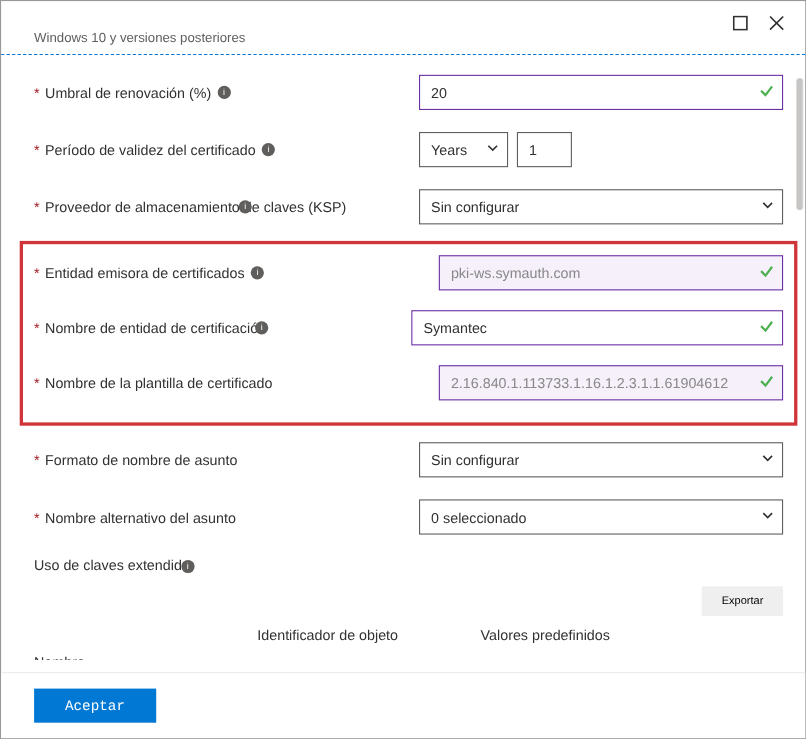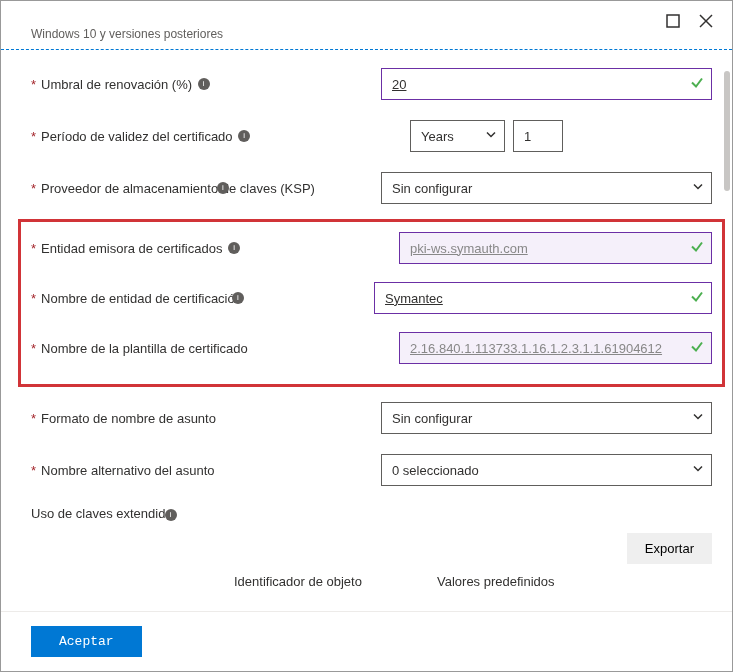--- a/index.html
+++ b/index.html
@@ -93,21 +93,20 @@
       height: 32px;
       padding: 6px 30px 6px 10px;
       font-size: 13px;
       border: 1px solid #605e5c;
       background: #fff;
       color: #323130;
       font-family: inherit;
     }
     input[type=text].valid {
       border: 1px solid #6b2fa5;
-      text-decoration: underline;
     }
     input[type=text].valid.hl {
       background: #f5f0fa;
       color: #888;
       margin-left: 25px;
     }
     input[type=text].narrow { width: 50px; padding-right: 10px; }
     .check {
       position: absolute;
       right: 8px;
@@ -119,21 +118,21 @@
       padding: 4px 28px 4px 10px;
       font-size: 13px;
       border: 1px solid #605e5c;
       background: #fff;
       font-family: inherit;
       appearance: none;
       color: #323130;
       cursor: pointer;
     }
     .select-wrap { position: relative; display: inline-flex; flex: 1; }
-    .select-wrap.small { flex: 0 0 auto; width: 95px; margin-left: 29px; }
+    .select-wrap.small { flex: 0 0 auto; width: 81px; }
     .select-wrap select { width: 100%; }
     .chevron {
       position: absolute;
       right: 8px;
       top: 50%;
       transform: translateY(-50%);
       pointer-events: none;
     }
     .highlight-box {
       border: 3px solid #d13438;
@@ -141,21 +140,21 @@
       margin: -5px -13px 15px -13px;
     }
     .highlight-box .form-row { margin-bottom: 18px; }
     .highlight-box .form-label { width: 343px; }
     .section-label { margin: 10px 0 12px 0; }
     .export-row { text-align: right; margin-bottom: 10px; }
     .btn-secondary {
       background: #efefef;
       border: none;
       padding: 8px 18px;
-      font-size: 13px;
+      font-size: 10px;
       cursor: pointer;
       font-family: inherit;
     }
     .table-header {
       display: flex;
       gap: 8px;
       margin-bottom: 4px;
     }
     .table-header .col { font-size: 13px; }
     .col1 { width: 195px; margin-top: 24px; }

